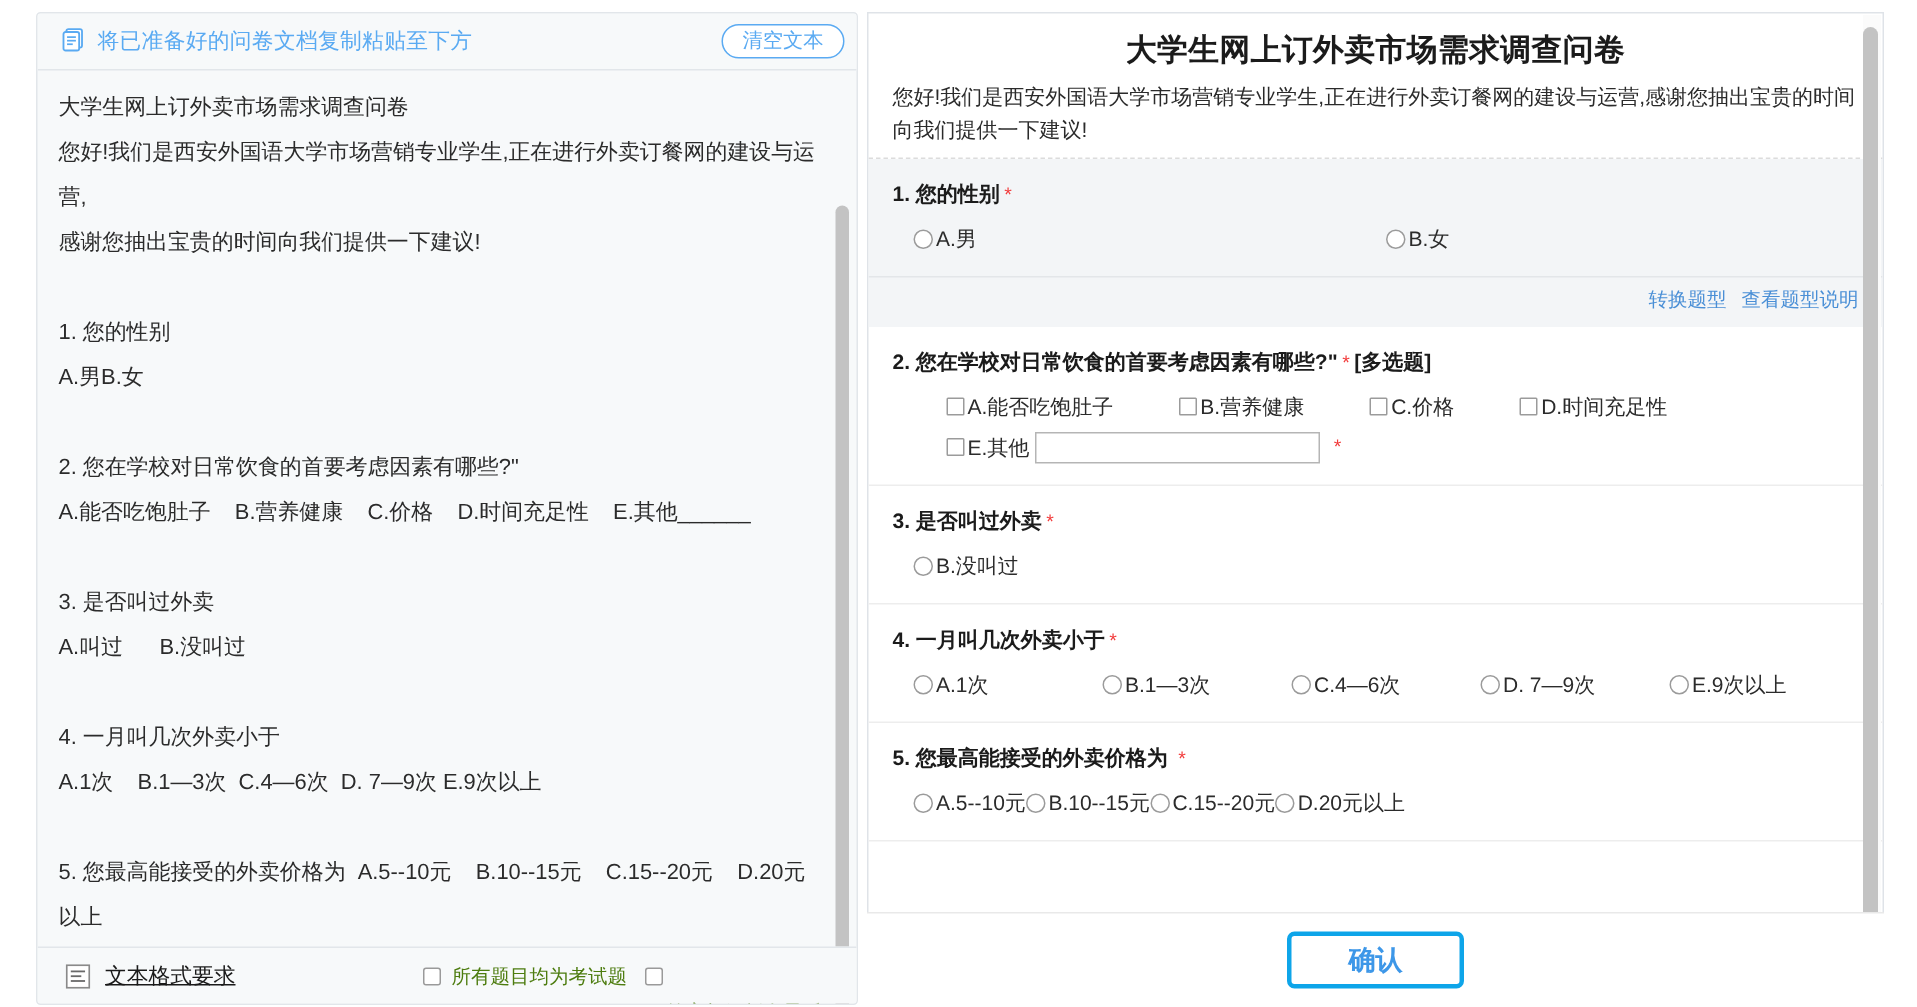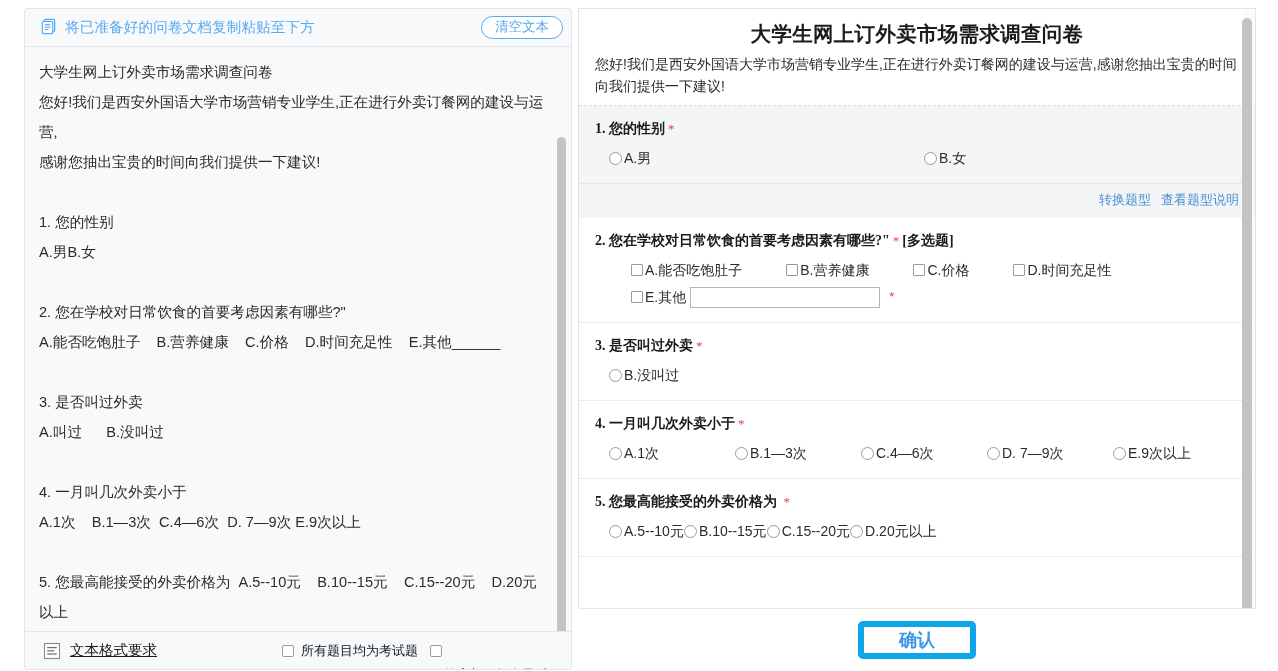--- a/index.html
+++ b/index.html
@@ -80,21 +80,21 @@
     font-size: 14.5px; color: #1a1a1a; text-decoration: underline;
     cursor: pointer; white-space: nowrap;
   }
   #footer-checks { margin-left: auto; display: flex; align-items: center; }
   .chk-wrap { display: flex; align-items: center; }
   .chk-box {
     width: 12px; height: 12px; border: 1px solid #9a9a9a;
     background: #fff; border-radius: 2px; display: inline-block;
     flex: 0 0 auto;
   }
-  .chk-label { font-size: 13px; color: #0f172a; margin-left: 5px; white-space: nowrap; }
+  .chk-label { font-size: 13px; color: #4d7c0f; margin-left: 5px; white-space: nowrap; }
   #chk-exam-wrap { margin-right: 12px; }
   #chk-exam-wrap .chk-label { margin-left: 7px; }
   #chk-answer-wrap .chk-label { margin-left: 2px; margin-top: 48px; }
 
   
   #right-panel {
     position: absolute; left: 578px; top: 8px;
     width: 678px; height: 655px;
     background: #ffffff;
     border: 1px solid #dfe3e8;
@@ -107,21 +107,20 @@
   }
   #preview-desc {
     font-size: 14px; color: #2b2b2b; line-height: 22px; margin-top: 4px;
   }
 
   .q-block { position: relative; padding: 12px 16px 10px 16px; border-bottom: 1px solid #ededed; }
   .q-block.active { background: #f3f5f7; padding-bottom: 2px; border-bottom: none; }
   .q-title {
     font-size: 14px; font-weight: 700; color: #1b1b1b; line-height: 22px;
     margin-bottom: 6px;
-    font-family: Liberation Serif, serif;
   }
   .q-title .req { color: #f23c3c; font-weight: 400; font-size: 13px; margin-left: 3px; }
   .q-title .multi { font-weight: 700; margin-left: 3px; }
   .opts { display: flex; flex-wrap: wrap; padding-left: 14px; }
   .opt {
     display: flex; align-items: center;
     font-size: 14px; color: #2b2b2b; line-height: 24px;
     margin-bottom: 3px;
   }
   .radio {
@@ -164,21 +163,21 @@
   }
 
   #confirm-bar {
     position: absolute; left: 578px; top: 608px; width: 678px; height: 63px;
     background: #ffffff; border-top: 1px solid #e9e9e9;
     display: flex; align-items: center; justify-content: center;
   }
   #confirm-button {
     width: 118px; height: 38px;
     background: #ffffff;
-    border: 6px solid #0ea5e9;
+    border: 3px solid #0ea5e9;
     border-radius: 5px;
     color: #3d97e8;
     font-size: 18px;
     font-weight: 700;
     font-family: inherit;
     cursor: pointer;
   }
 </style>
 </head>
 <body>

